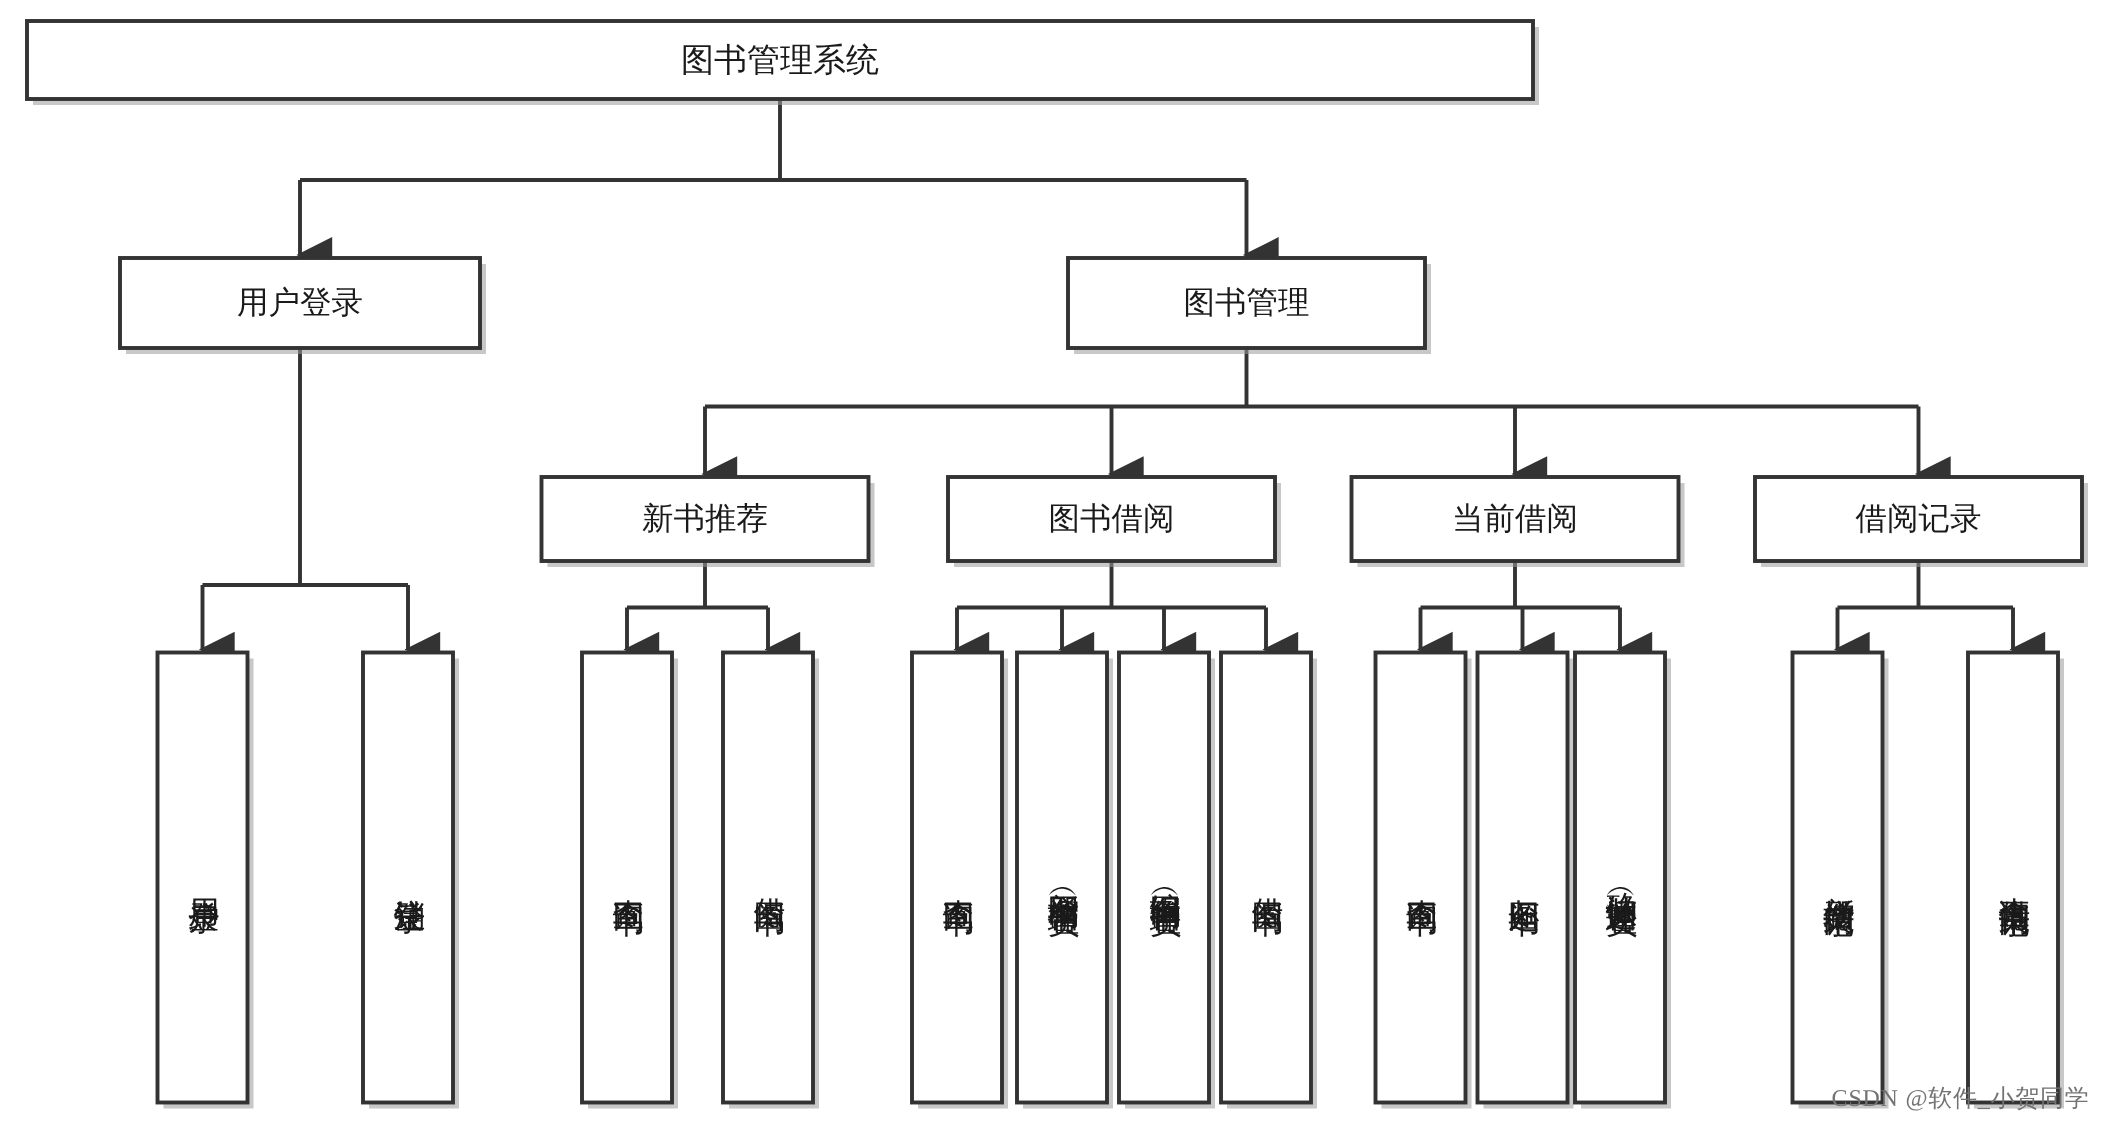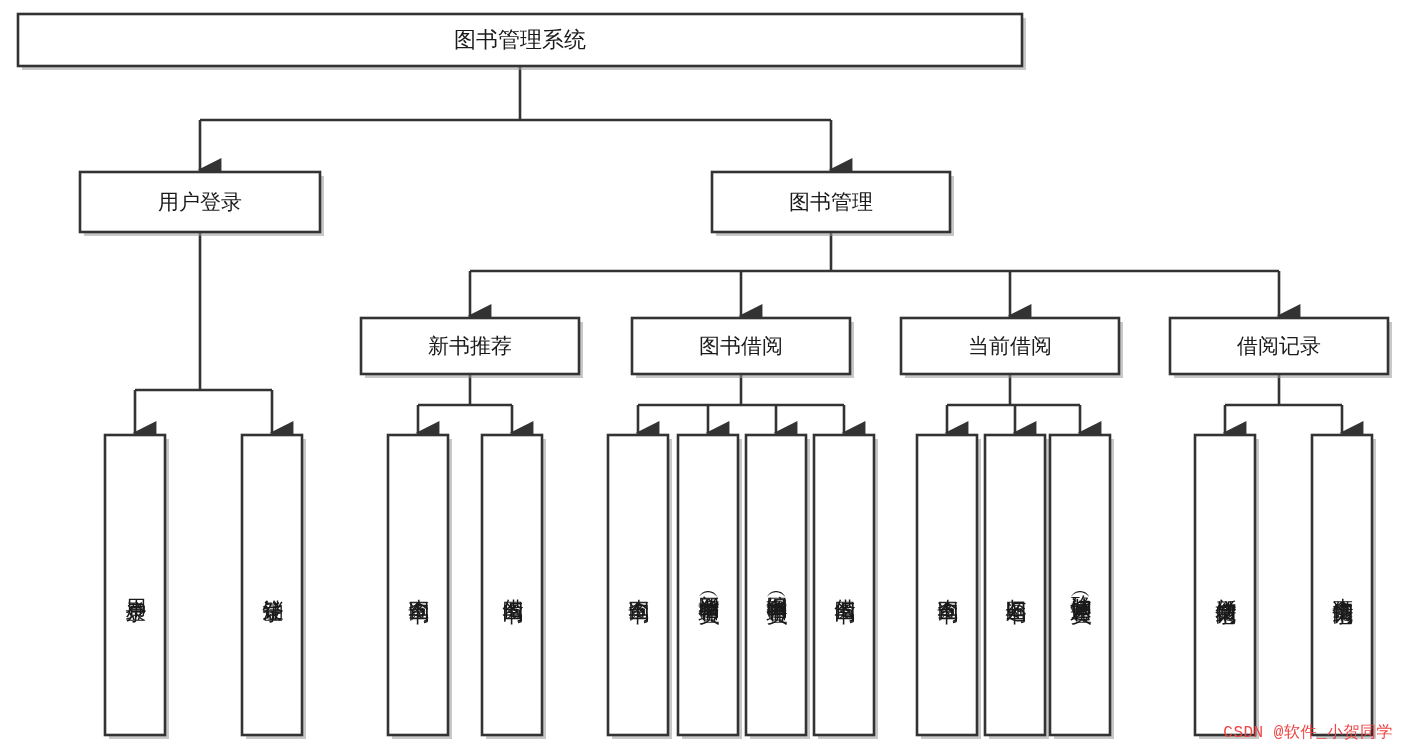--- a/index.html
+++ b/index.html
@@ -72,23 +72,23 @@
     white-space: nowrap;
     pointer-events: none;
     display: flex;
     align-items: center;
     justify-content: center;
   }
   .watermark {
     position: absolute;
     right: 12px;
     bottom: 4px;
-    font-family: Liberation Mono, monospace;
+    font-family: Liberation Serif, serif;
     font-size: 16px;
-    color: #ef4444;
+    color: #737373;
     white-space: nowrap;
     letter-spacing: 0.5px;
   }
 </style>
 </head>
 <body>
 
 <div id="diagram-root">
 
   <svg id="flowchart" viewBox="0 0 1405 747">

